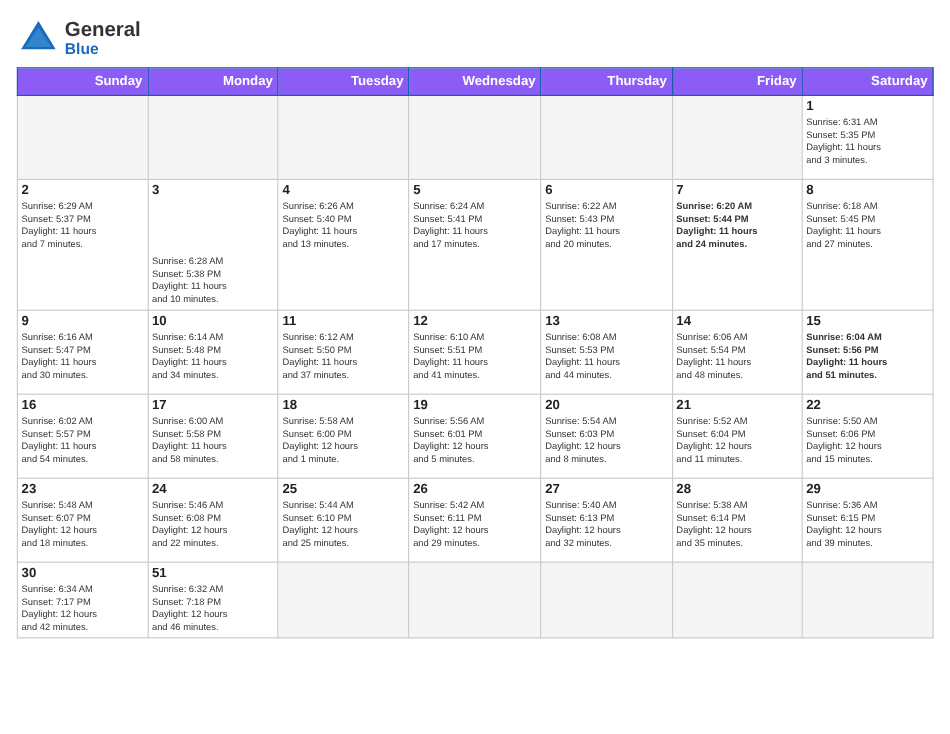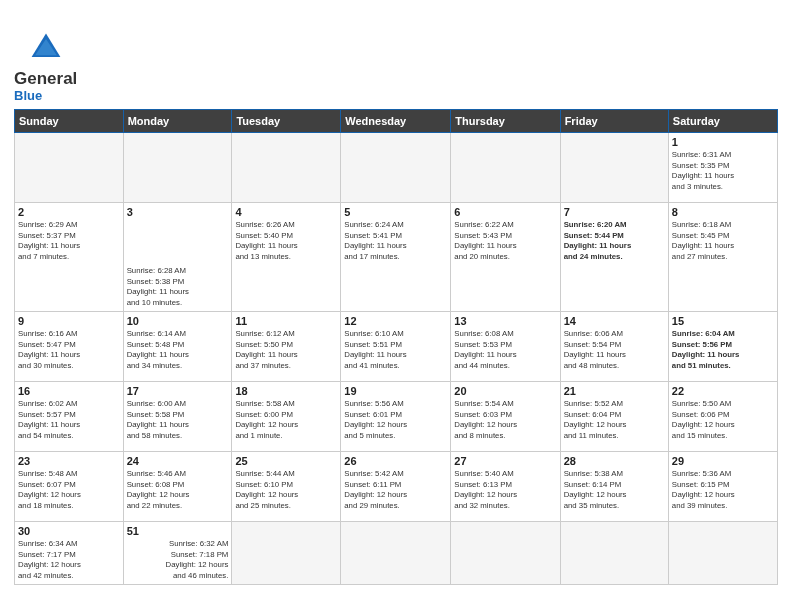--- a/index.html
+++ b/index.html
@@ -19,22 +19,21 @@
     .header {
       display: flex;
       justify-content: space-between;
       align-items: flex-start;
       margin-bottom: 6px;
     }
     .logo {
       display: flex;
       align-items: center;
       gap: 4px;
-      margin-top: 20px;
-      flex-direction: column;
+      margin-top: 4px;
     }
     .logo-icon {
       width: 36px;
       height: 36px;
     }
     .title-block {
       text-align: right;
     }
     .main-title {
       font-size: 32px;
@@ -47,24 +46,24 @@
       color: #555;
       margin-top: 2px;
     }
     .calendar {
       width: 100%;
       border-collapse: collapse;
       border: 1px solid #ccc;
       font-size: 8.5px;
     }
     .calendar thead tr th {
-      background: #404040;
+      background: #8b5cf6;
       color: #fff;
       padding: 5px 4px;
-      text-align: left;
+      text-align: right;
       font-size: 11px;
       font-weight: bold;
       border: 1px solid #1560a8;
     }
     .calendar tbody tr td {
       border: 1px solid #ccc;
       vertical-align: top;
       padding: 3px 3px;
       width: 113px;
       min-height: 70px;
@@ -348,21 +347,21 @@
         <tr>
           <td>
             <div class="day-num">30</div>
             <div class="day-info" style="white-space: pre-line;">Sunrise: 6:34 AM
 Sunset: 7:17 PM
 Daylight: 12 hours
 and 42 minutes.</div>
           </td>
           <td>
             <div class="day-num">51</div>
-            <div class="day-info" style="white-space: pre-line; text-align: right;">Sunrise: 6:32 AM
+            <div class="day-info" style="white-space: pre-line;">Sunrise: 6:32 AM
 Sunset: 7:18 PM
 Daylight: 12 hours
 and 46 minutes.</div>
           </td>
           <td class="empty"></td>
           <td class="empty"></td>
           <td class="empty"></td>
           <td class="empty"></td>
           <td class="empty"></td>
         </tr>

